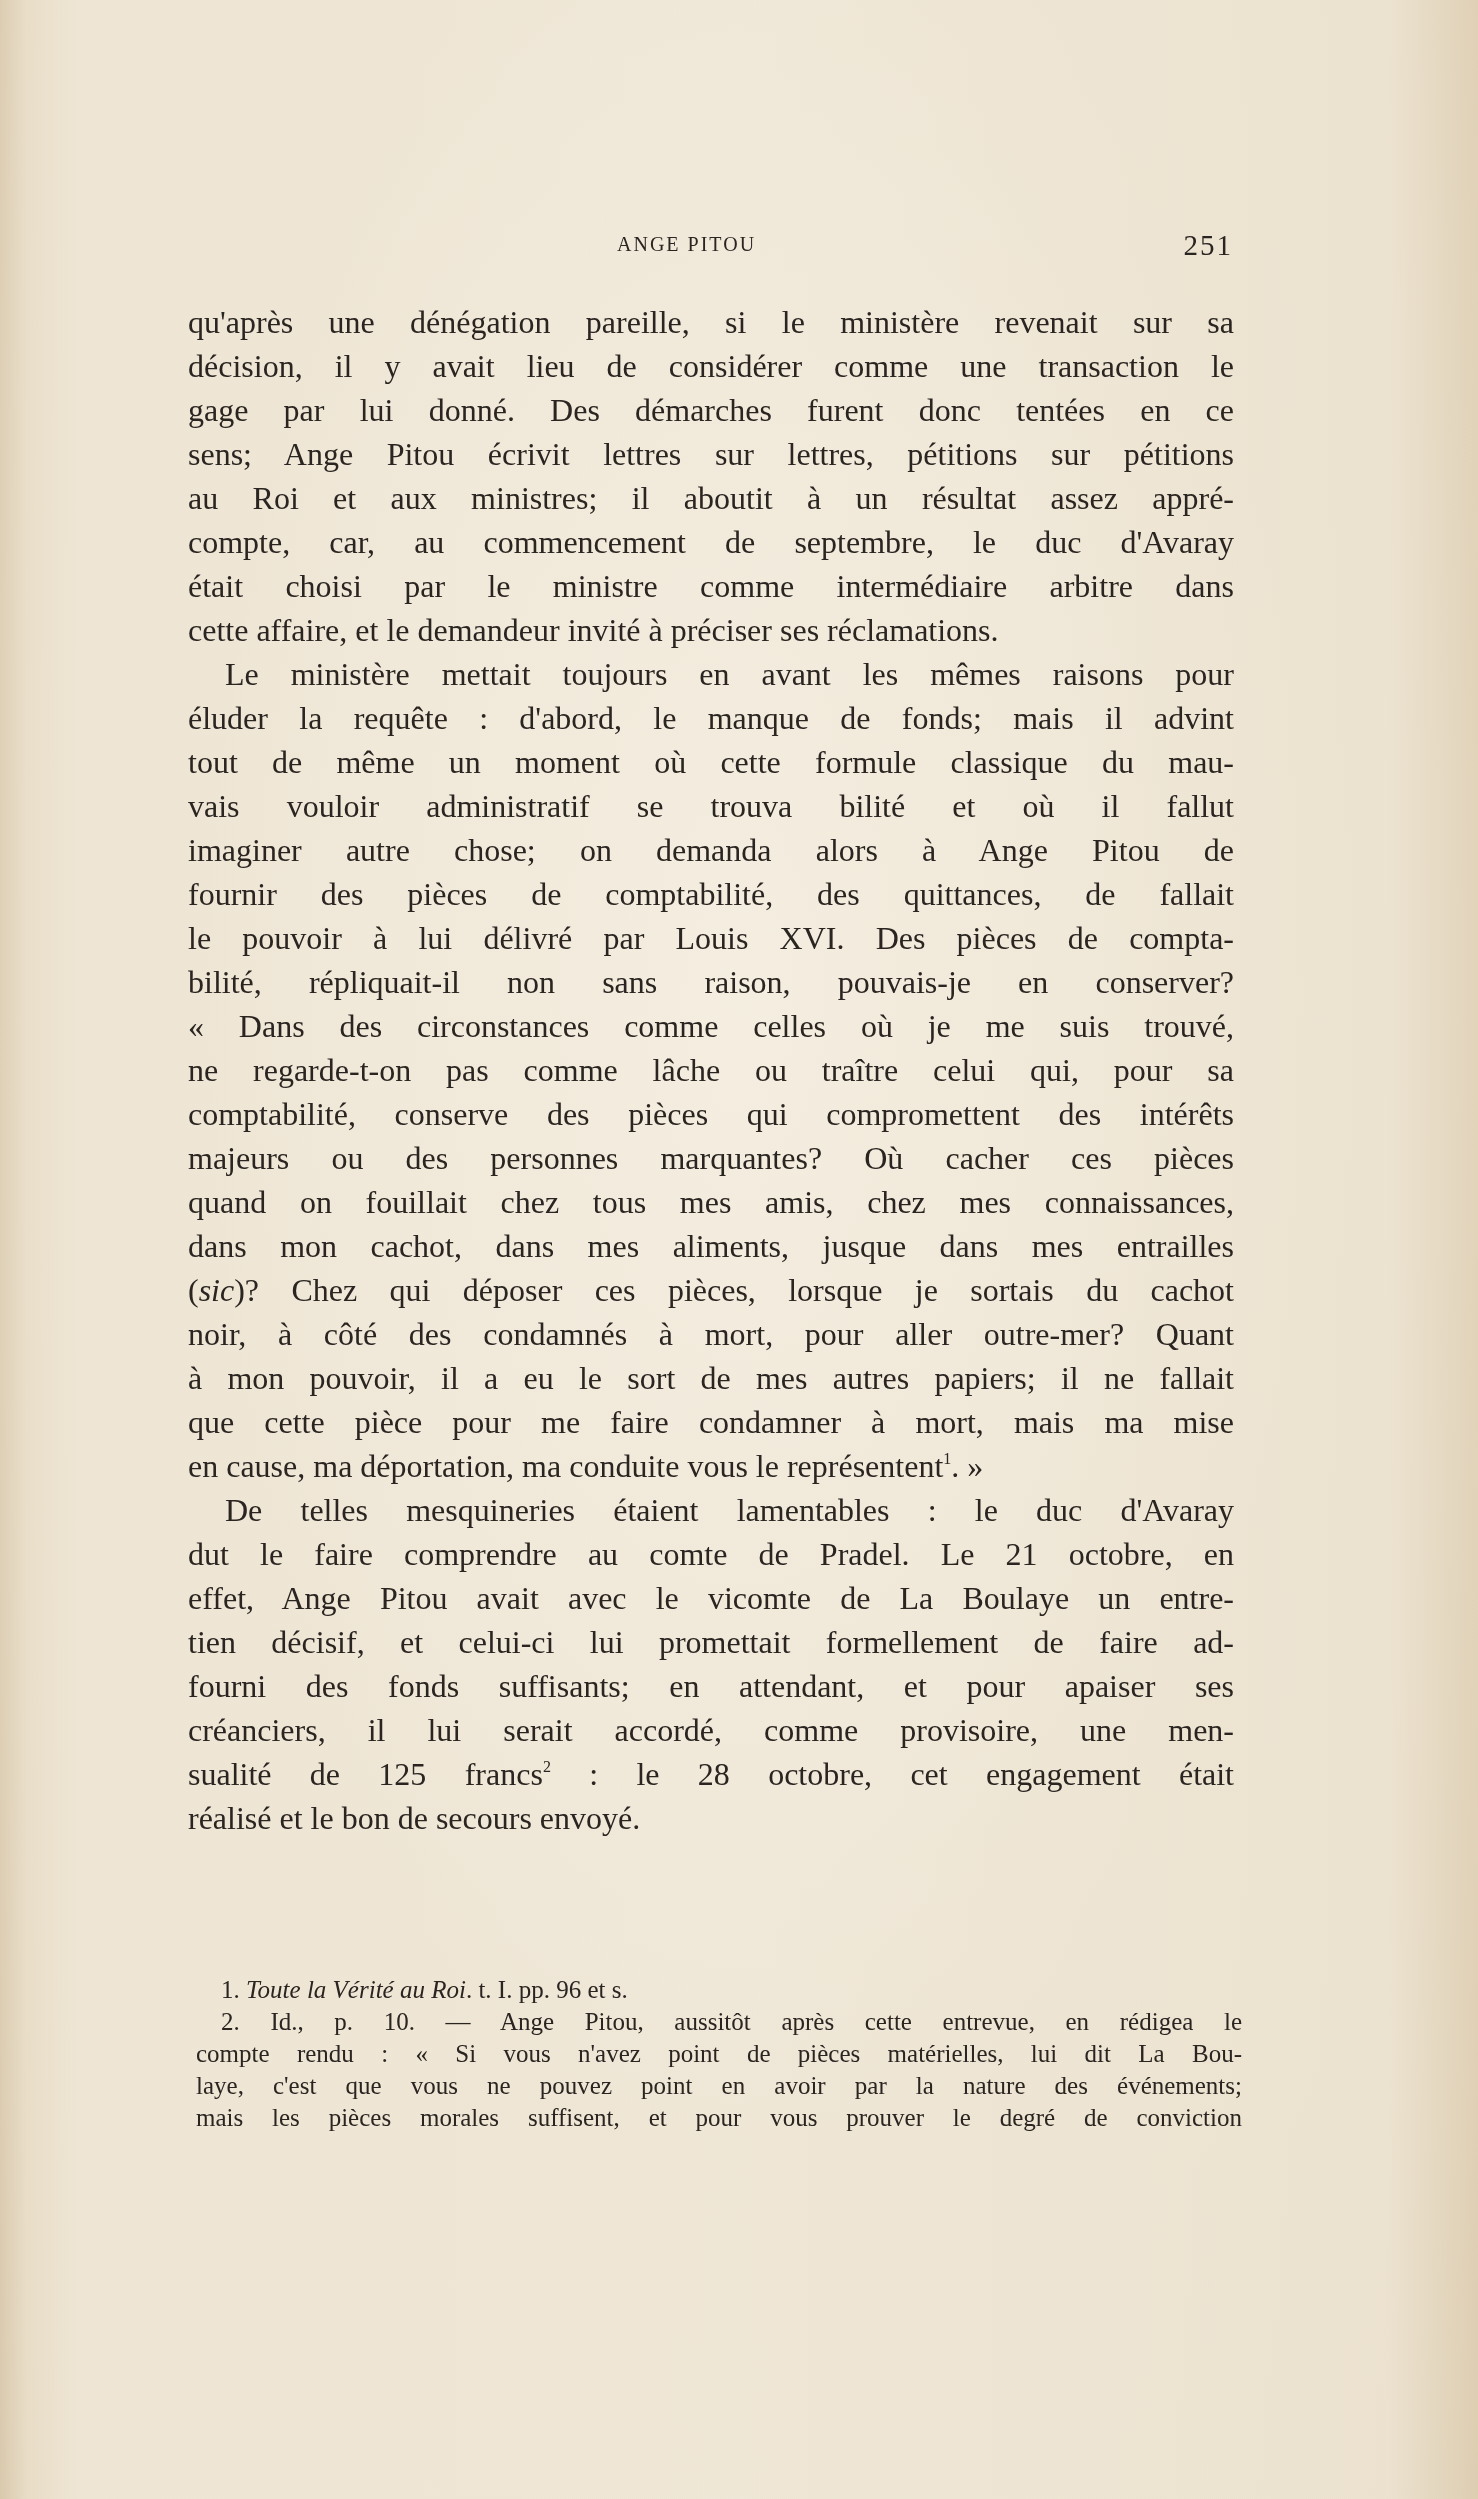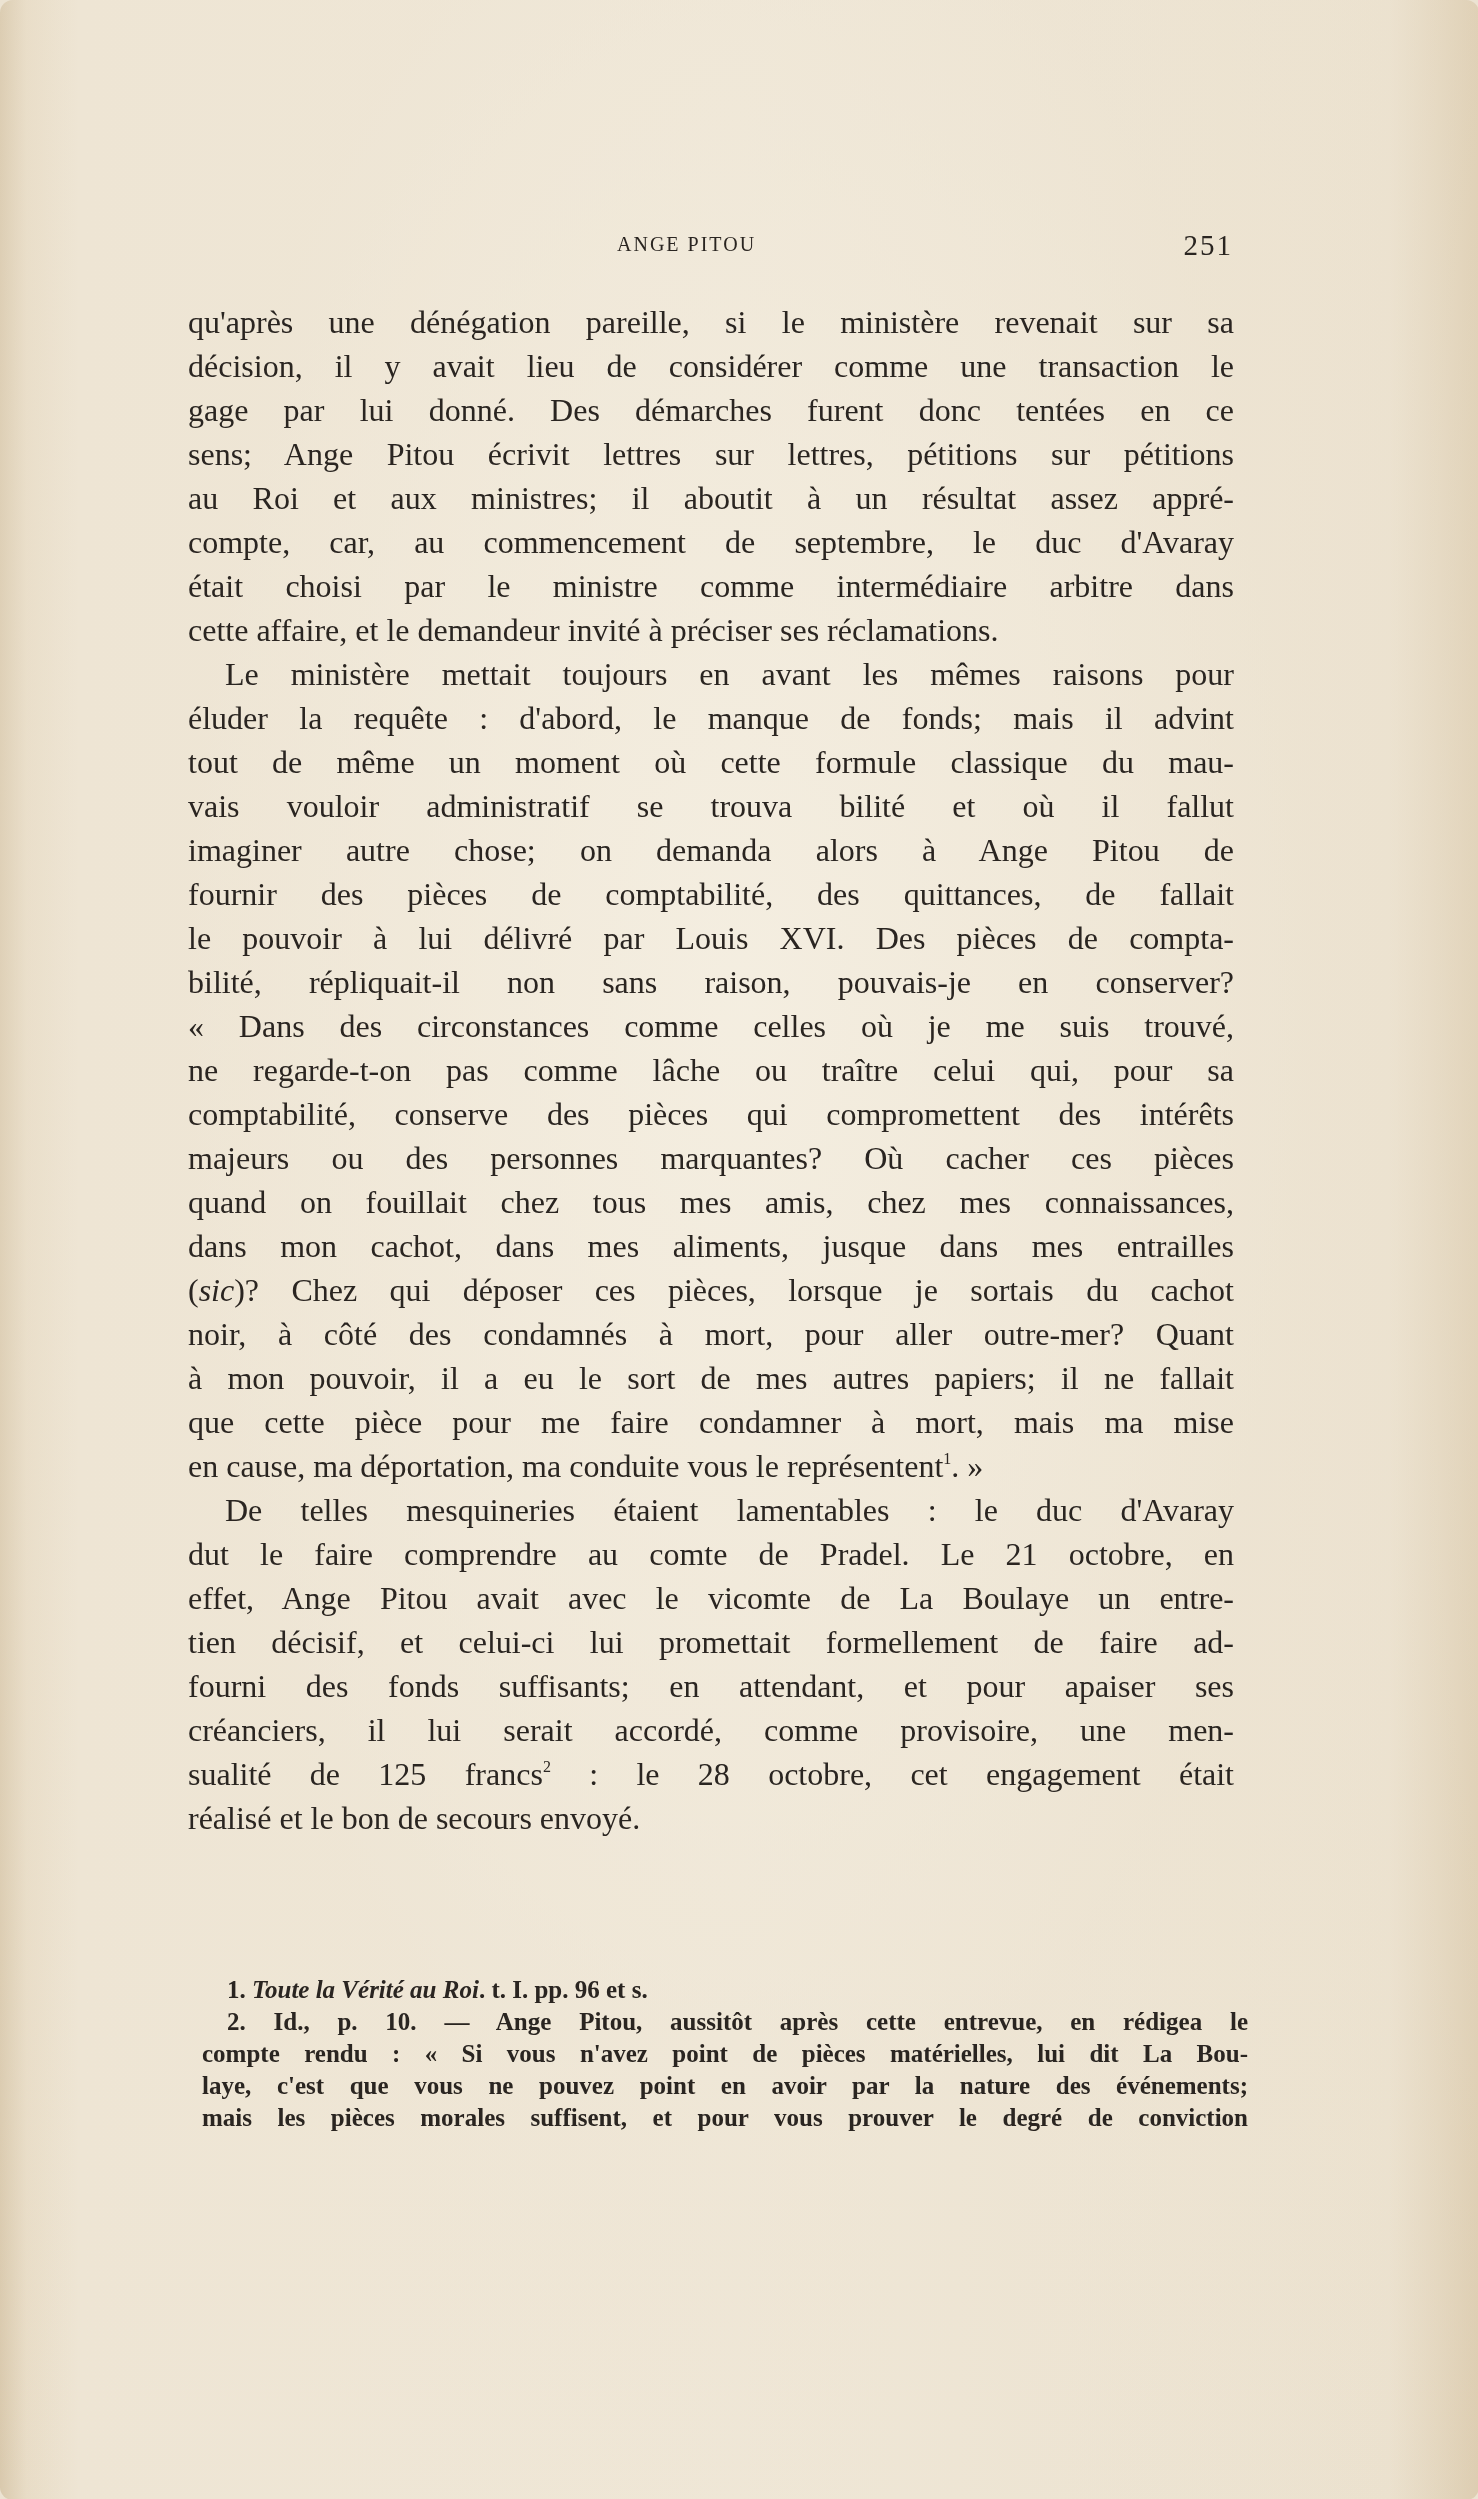--- a/index.html
+++ b/index.html
@@ -11,21 +11,20 @@
     overflow: hidden;
     font-family: "Liberation Serif", "DejaVu Serif", serif;
     color: #2a2521;
   }
   .page {
     position: absolute;
     inset: 0;
     background:
       radial-gradient(ellipse at 50% 40%, rgba(245,239,226,0.85) 0%, rgba(238,229,212,0.4) 55%, rgba(222,208,184,0.0) 100%),
       linear-gradient(90deg, #d9c9ad 0px, #e8dcc6 26.5px, #eee5d4 79px, #efe7d7 50%, #ebe1ce 1389px, #ddcdb1 1479px);
-    border-radius: 13px;
   }
   .running-head {
     position: absolute;
     top: 233px;
     left: 188px;
     width: 1045px;
     height: 26.5px;
   }
   .running-title {
     position: absolute;
@@ -56,24 +55,23 @@
     line-height: 44px;
     font-size: 32px;
     white-space: nowrap;
     text-align: justify;
     text-align-last: justify;
   }
   .line.last { text-align-last: left; }
   .line.indent { padding-left: 37px; }
   .footnotes {
     position: absolute;
-    left: 202px;
+    left: 196px;
     top: 1974px;
     width: 1046px;
-    font-weight: bold;
   }
   .fn-line {
     display: block;
     height: 32px;
     line-height: 32px;
     font-size: 25px;
     white-space: nowrap;
     text-align: justify;
     text-align-last: justify;
   }

